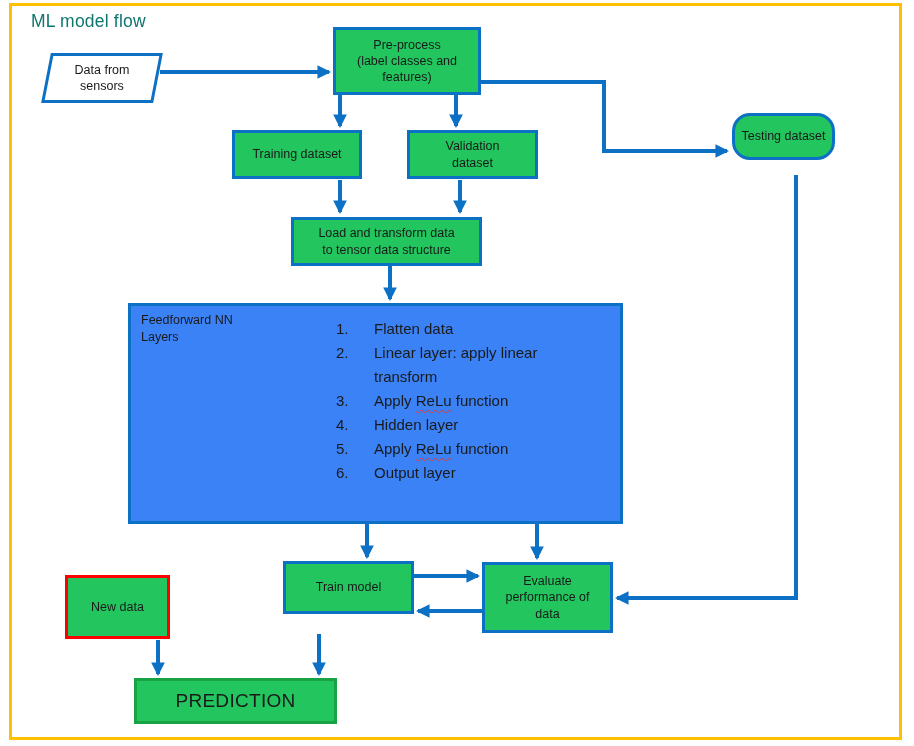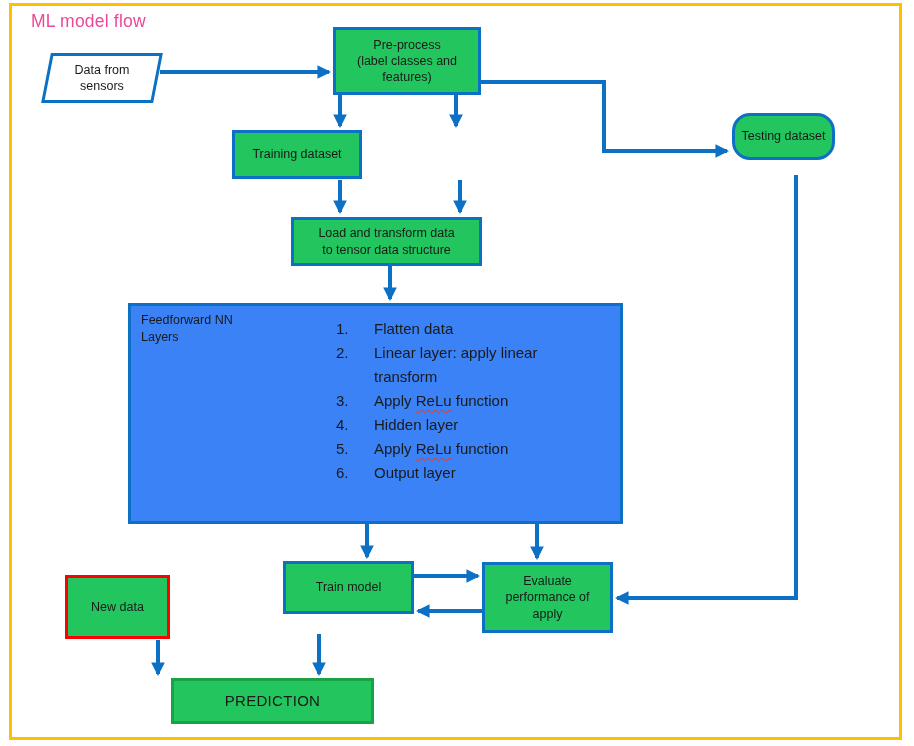--- a/index.html
+++ b/index.html
@@ -12,32 +12,32 @@
   html,body{margin:0;padding:0;background:#fff;}
   #canvas{
     position:relative;width:914px;height:746px;background:#fff;overflow:hidden;
     font-family:"Liberation Sans","DejaVu Sans",sans-serif;color:var(--ink);
   }
   .frame{
     position:absolute;left:9px;top:3px;right:12px;bottom:6px;
     border:3px solid var(--frame-yellow);pointer-events:none;
   }
   .title{
-    position:absolute;left:31px;top:11px;font-size:17.5px;color:#ec4899;
+    position:absolute;left:31px;top:11px;font-size:17.5px;color:#0f766e;
     letter-spacing:.2px;
   }
   .node{
     position:absolute;box-sizing:border-box;background:#22c55e;
     border:3px solid var(--accent-blue);
     display:flex;align-items:center;justify-content:center;
     text-align:center;font-size:12.5px;line-height:1.3;
     white-space:pre-line;z-index:2;
   }
   .node.red{border-color:var(--box-red);}
-  .node.green{border-color:var(--box-green);font-size:15px;letter-spacing:.3px;margin-left:37px;}
+  .node.green{border-color:var(--box-green);font-size:19px;letter-spacing:.3px;}
   
   .para-wrap{position:absolute;left:46px;top:53px;width:112px;height:50px;z-index:2;}
   .para-shape{
     position:absolute;inset:0;border:3px solid var(--accent-blue);
     background:#fff;transform:skewX(-11deg);box-sizing:border-box;
   }
   .para-label{
     position:absolute;inset:0;display:flex;align-items:center;justify-content:center;
     text-align:center;font-size:12.5px;line-height:1.3;white-space:pre-line;
   }
@@ -97,20 +97,22 @@
     <div class="para-label">Data from
 sensors</div>
   </div>
 
   <div class="node" style="left:333px;top:27px;width:148px;height:68px;">Pre-process
 (label classes and
 features)</div>
 
   <div class="node" style="left:232px;top:130px;width:130px;height:49px;">Training dataset</div>
 
+  <div class="node" style="left:407px;top:130px;width:131px;height:49px;">Validation
+dataset</div>
 
   <div class="node" style="left:732px;top:113px;width:103px;height:47px;border-radius:18px;">Testing dataset</div>
 
   <div class="node" style="left:291px;top:217px;width:191px;height:49px;">Load and transform data
 to tensor data structure</div>
 
   <div class="ffbox">
     <div class="ff-label">Feedforward NN
 Layers</div>
     <div class="steps">
@@ -138,20 +140,20 @@
           <span class="num">6.</span>
           <span class="txt">Output layer</span>
         </div>
       </div>
   </div>
 
   <div class="node" style="left:283px;top:561px;width:131px;height:53px;">Train model</div>
 
   <div class="node" style="left:482px;top:562px;width:131px;height:71px;">Evaluate
 performance of
-apply</div>
+data</div>
 
   <div class="node red" style="left:65px;top:575px;width:105px;height:64px;">New data</div>
 
   <div class="node green" style="left:134px;top:678px;width:203px;height:46px;">PREDICTION</div>
 
   <div class="frame"></div>
 </div>
 
 </body></html>

